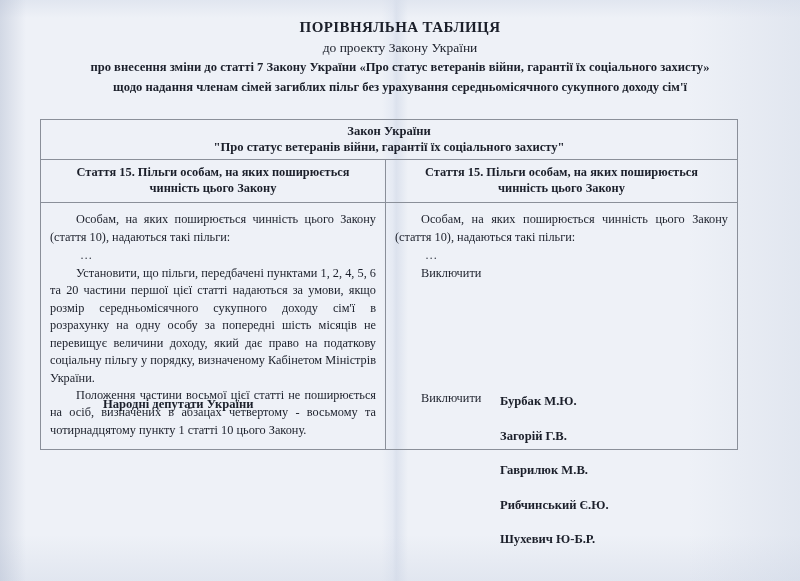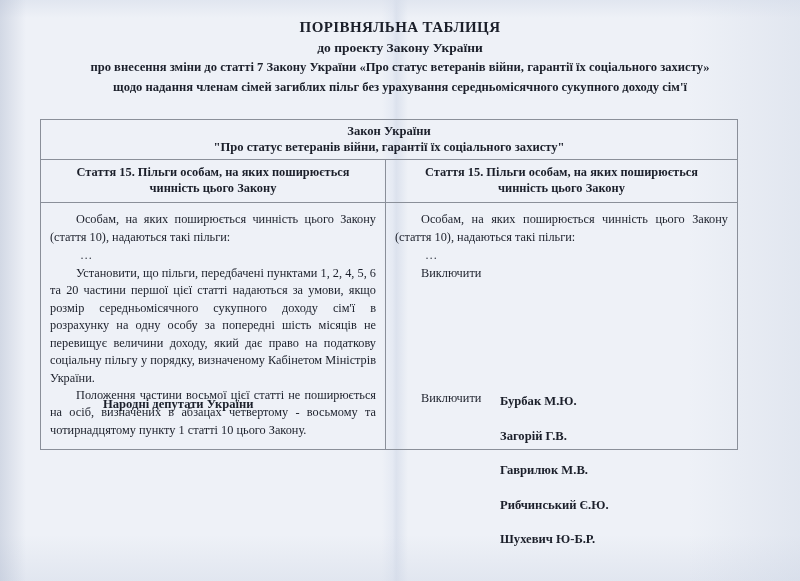--- a/index.html
+++ b/index.html
@@ -59,21 +59,21 @@
   }
   .doc-title {
     font-size: 15px;
     font-weight: bold;
     letter-spacing: 0.4px;
     line-height: 1.25;
     margin: 0;
   }
   .doc-subtitle {
     font-size: 13.5px;
-    font-weight: bold;
+    font-weight: normal;
     line-height: 1.3;
     margin: 2px 0 0 0;
   }
   .doc-scope {
     font-size: 12.6px;
     font-weight: bold;
     line-height: 1.32;
     margin: 3px 0 0 0;
     padding: 0 2px;
   }

